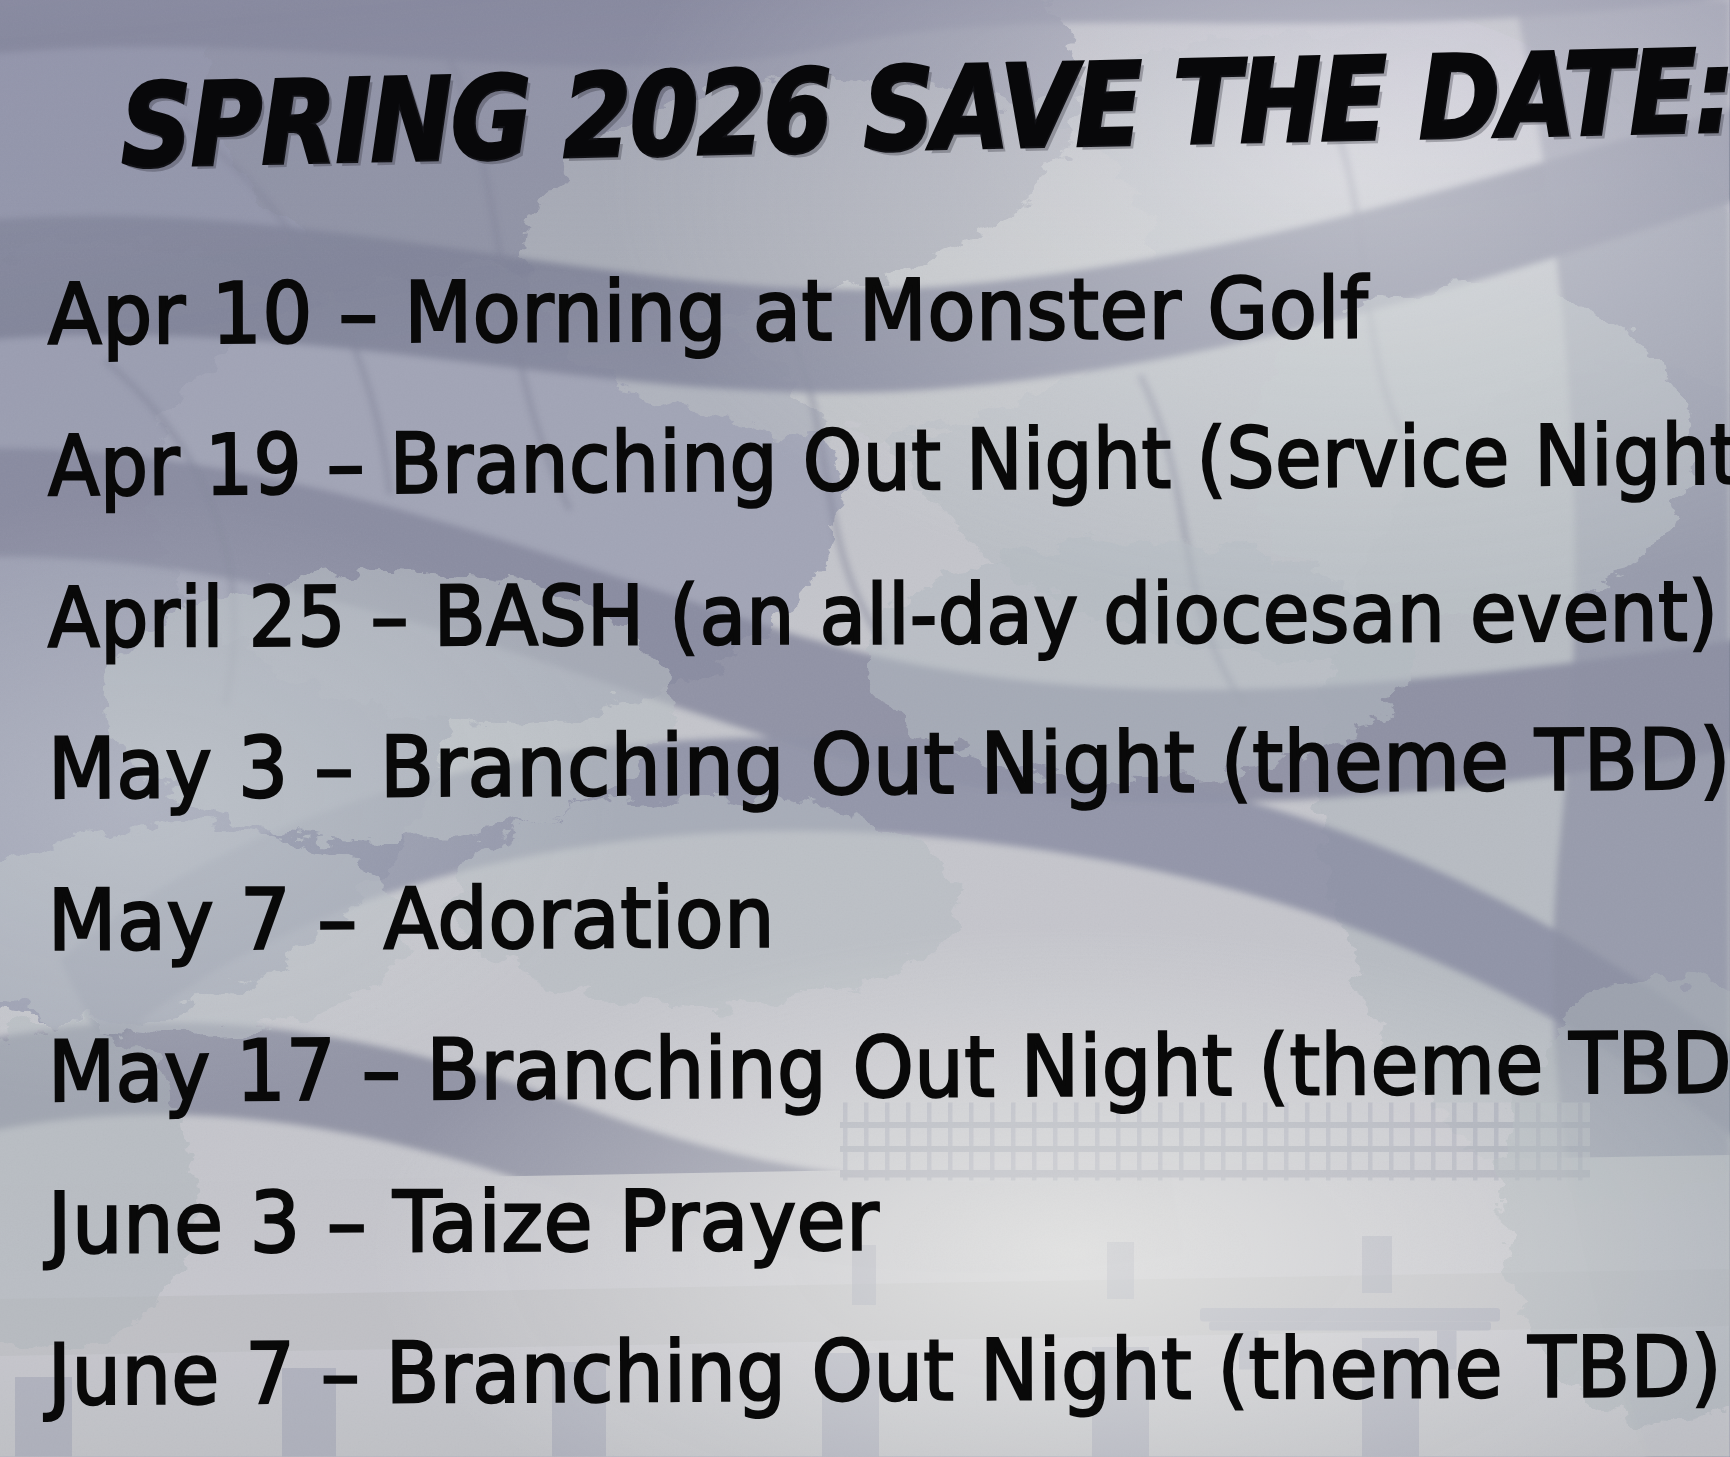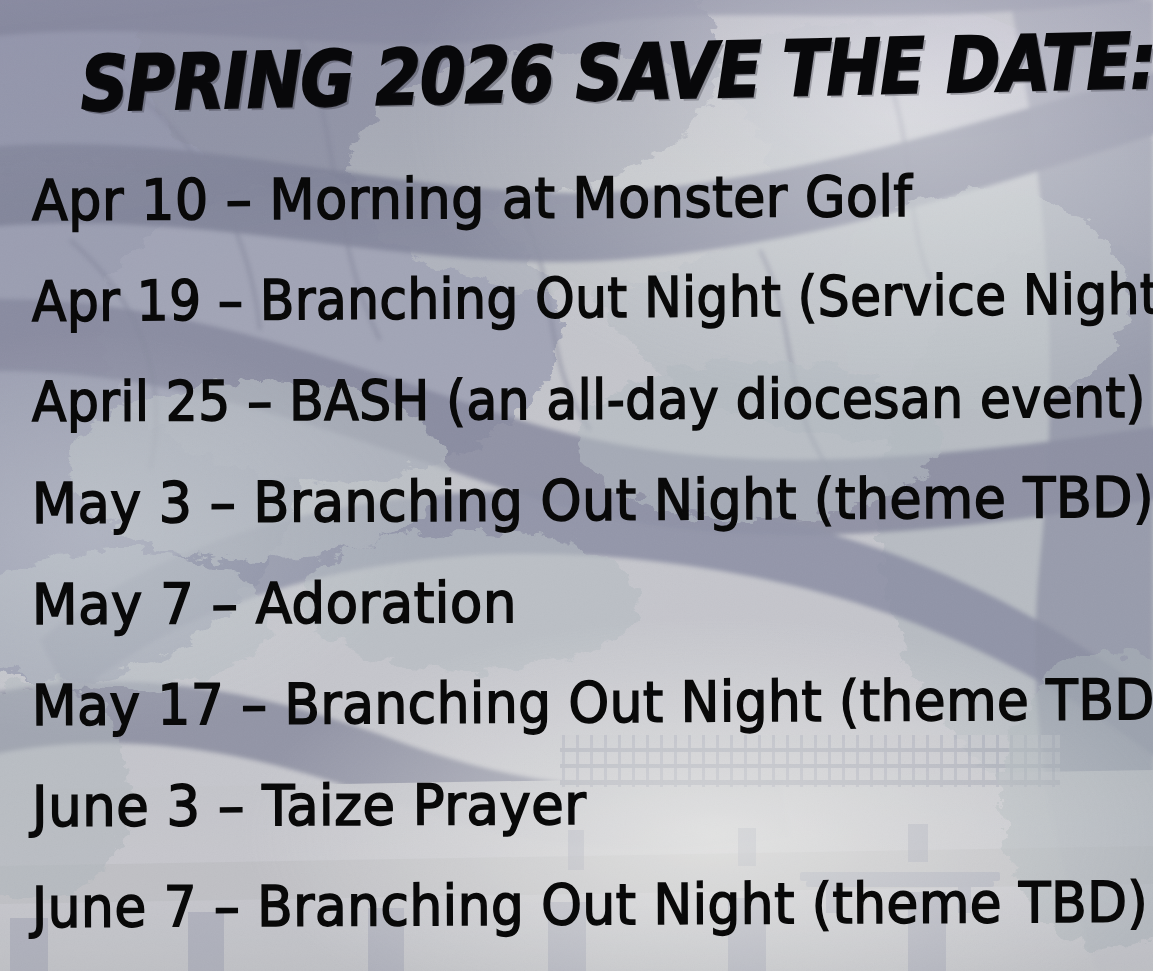--- a/index.html
+++ b/index.html
@@ -66,21 +66,21 @@
     transform-origin:50% 50%;
     text-shadow:3px 3px 0 rgba(40,40,50,.30);
     white-space:nowrap;
     paint-order:stroke fill;
     -webkit-text-stroke:2.5px #08080a;
   }
 
   
   .lines{
     position:absolute;
-    left:32px;top:150px;
+    left:32px;top:160px;
     width:1110px;
   }
   .line{
     display:block;
     height:101px;
     line-height:101px;
     font-family:"DejaVu Sans","Liberation Sans",sans-serif;
     font-weight:400;
     font-size:56px;
     letter-spacing:.5px;

